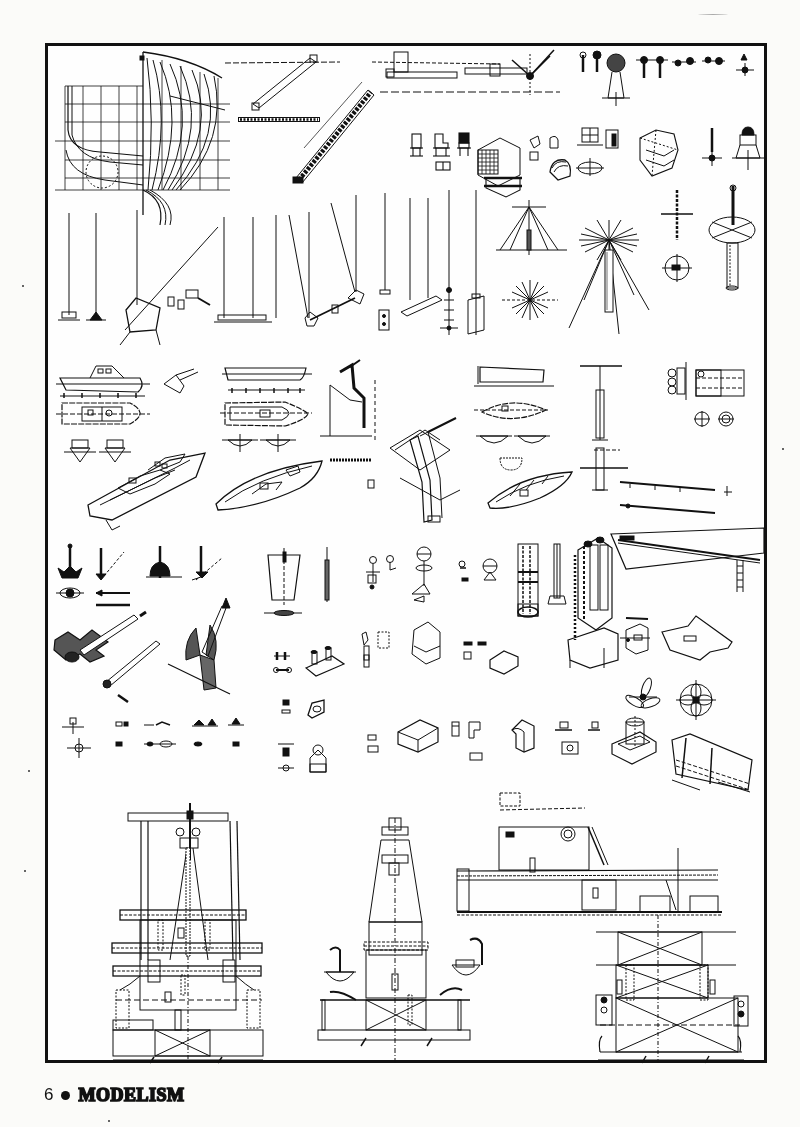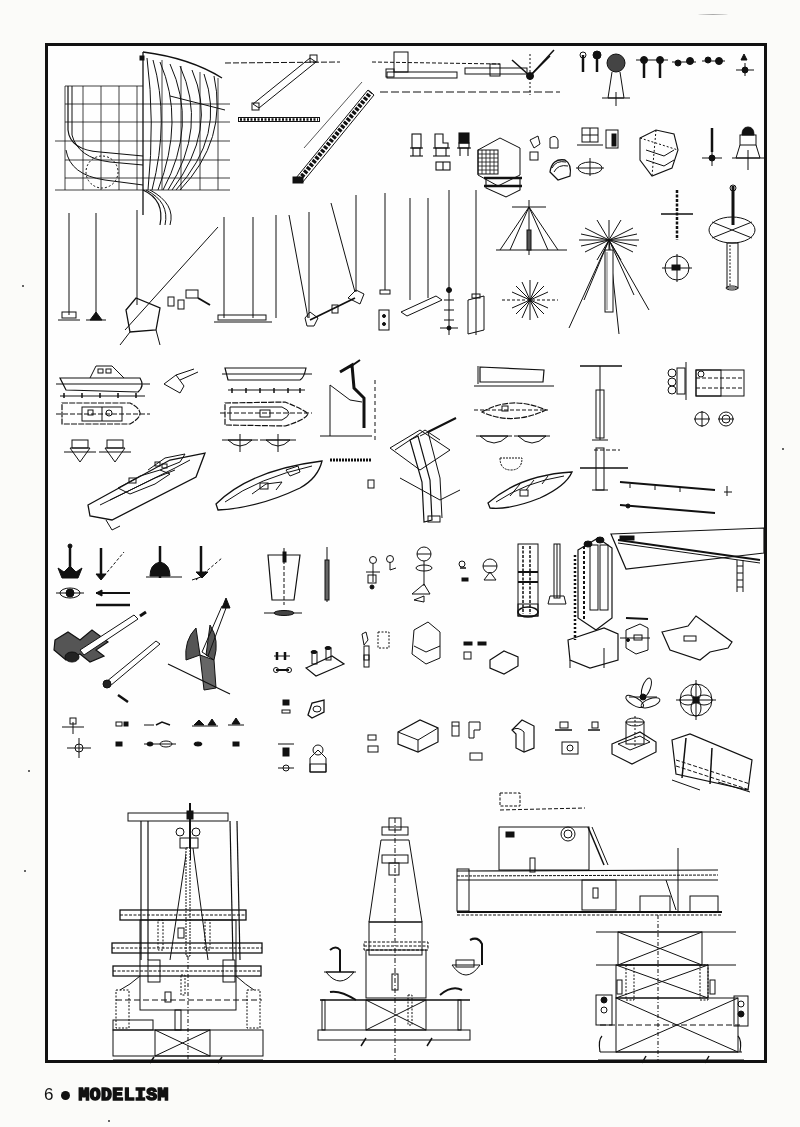--- a/index.html
+++ b/index.html
@@ -3,21 +3,21 @@
 <meta charset="utf-8">
 <style>
   html,body{margin:0;padding:0;}
   body{width:800px;height:1127px;background:#fbfbf9;position:relative;overflow:hidden;font-family:"Liberation Sans",sans-serif;color:#111;}
   .frame{position:absolute;left:45px;top:43px;width:722px;height:1020px;border:3px solid #111;box-sizing:border-box;background:#fefefe;}
   .plate{position:absolute;left:0;top:0;width:800px;height:1127px;}
   .plate svg{position:absolute;left:0;top:0;}
   .footer{position:absolute;left:44px;top:1083px;height:24px;display:flex;align-items:center;gap:8px;}
   .page-num{font-size:17px;font-weight:normal;color:#111;}
   .bullet{width:9px;height:9px;border-radius:50%;background:#111;display:inline-block;}
-  .mag-title{font-family:Liberation Mono, monospace;font-weight:bold;font-size:18px;letter-spacing:0.5px;color:#111;-webkit-text-stroke:1.6px #111;text-shadow:0 0 1px #111;}
+  .mag-title{font-family:Liberation Serif, serif;font-weight:bold;font-size:18px;letter-spacing:0.5px;color:#111;-webkit-text-stroke:1.6px #111;text-shadow:0 0 1px #111;}
   .speck{position:absolute;width:2px;height:2px;background:#333;border-radius:50%;}
 </style>
 </head>
 <body>
 
 <div class="frame"></div>
 
 <div class="plate">
 <svg width="800" height="1127" viewBox="0 0 800 1127" xmlns="http://www.w3.org/2000/svg" fill="none" stroke="#111" stroke-width="1">
 

